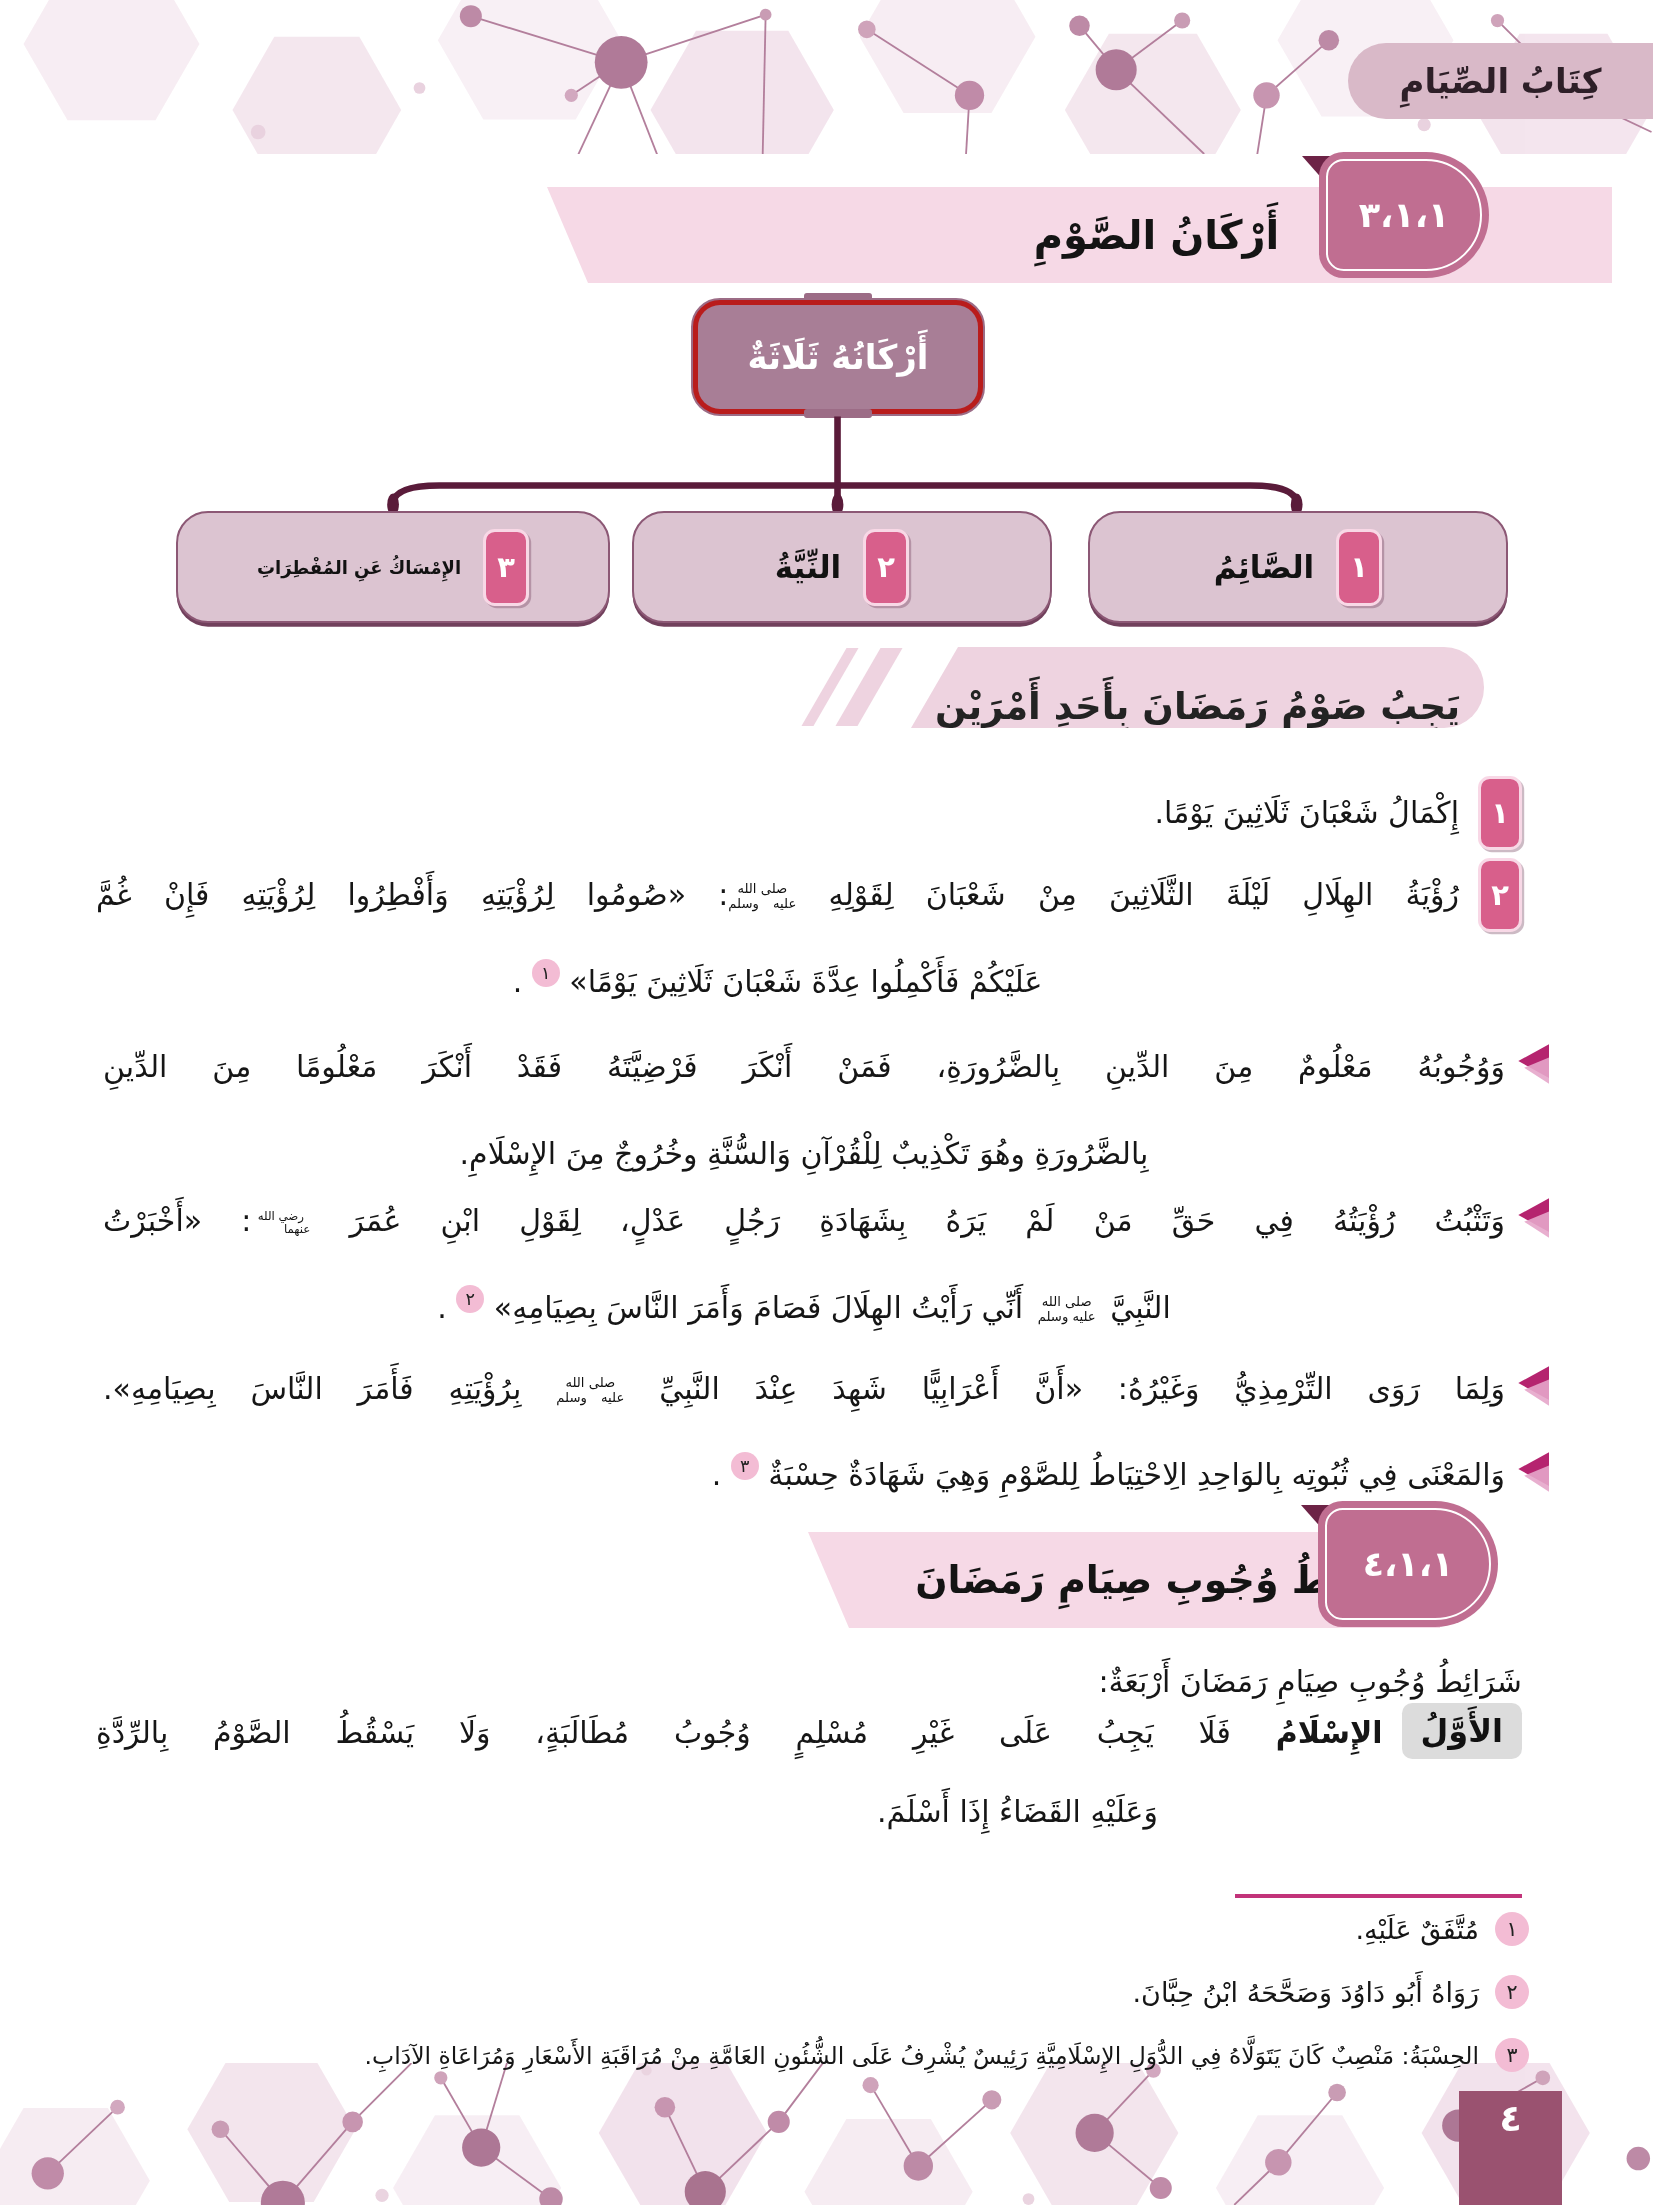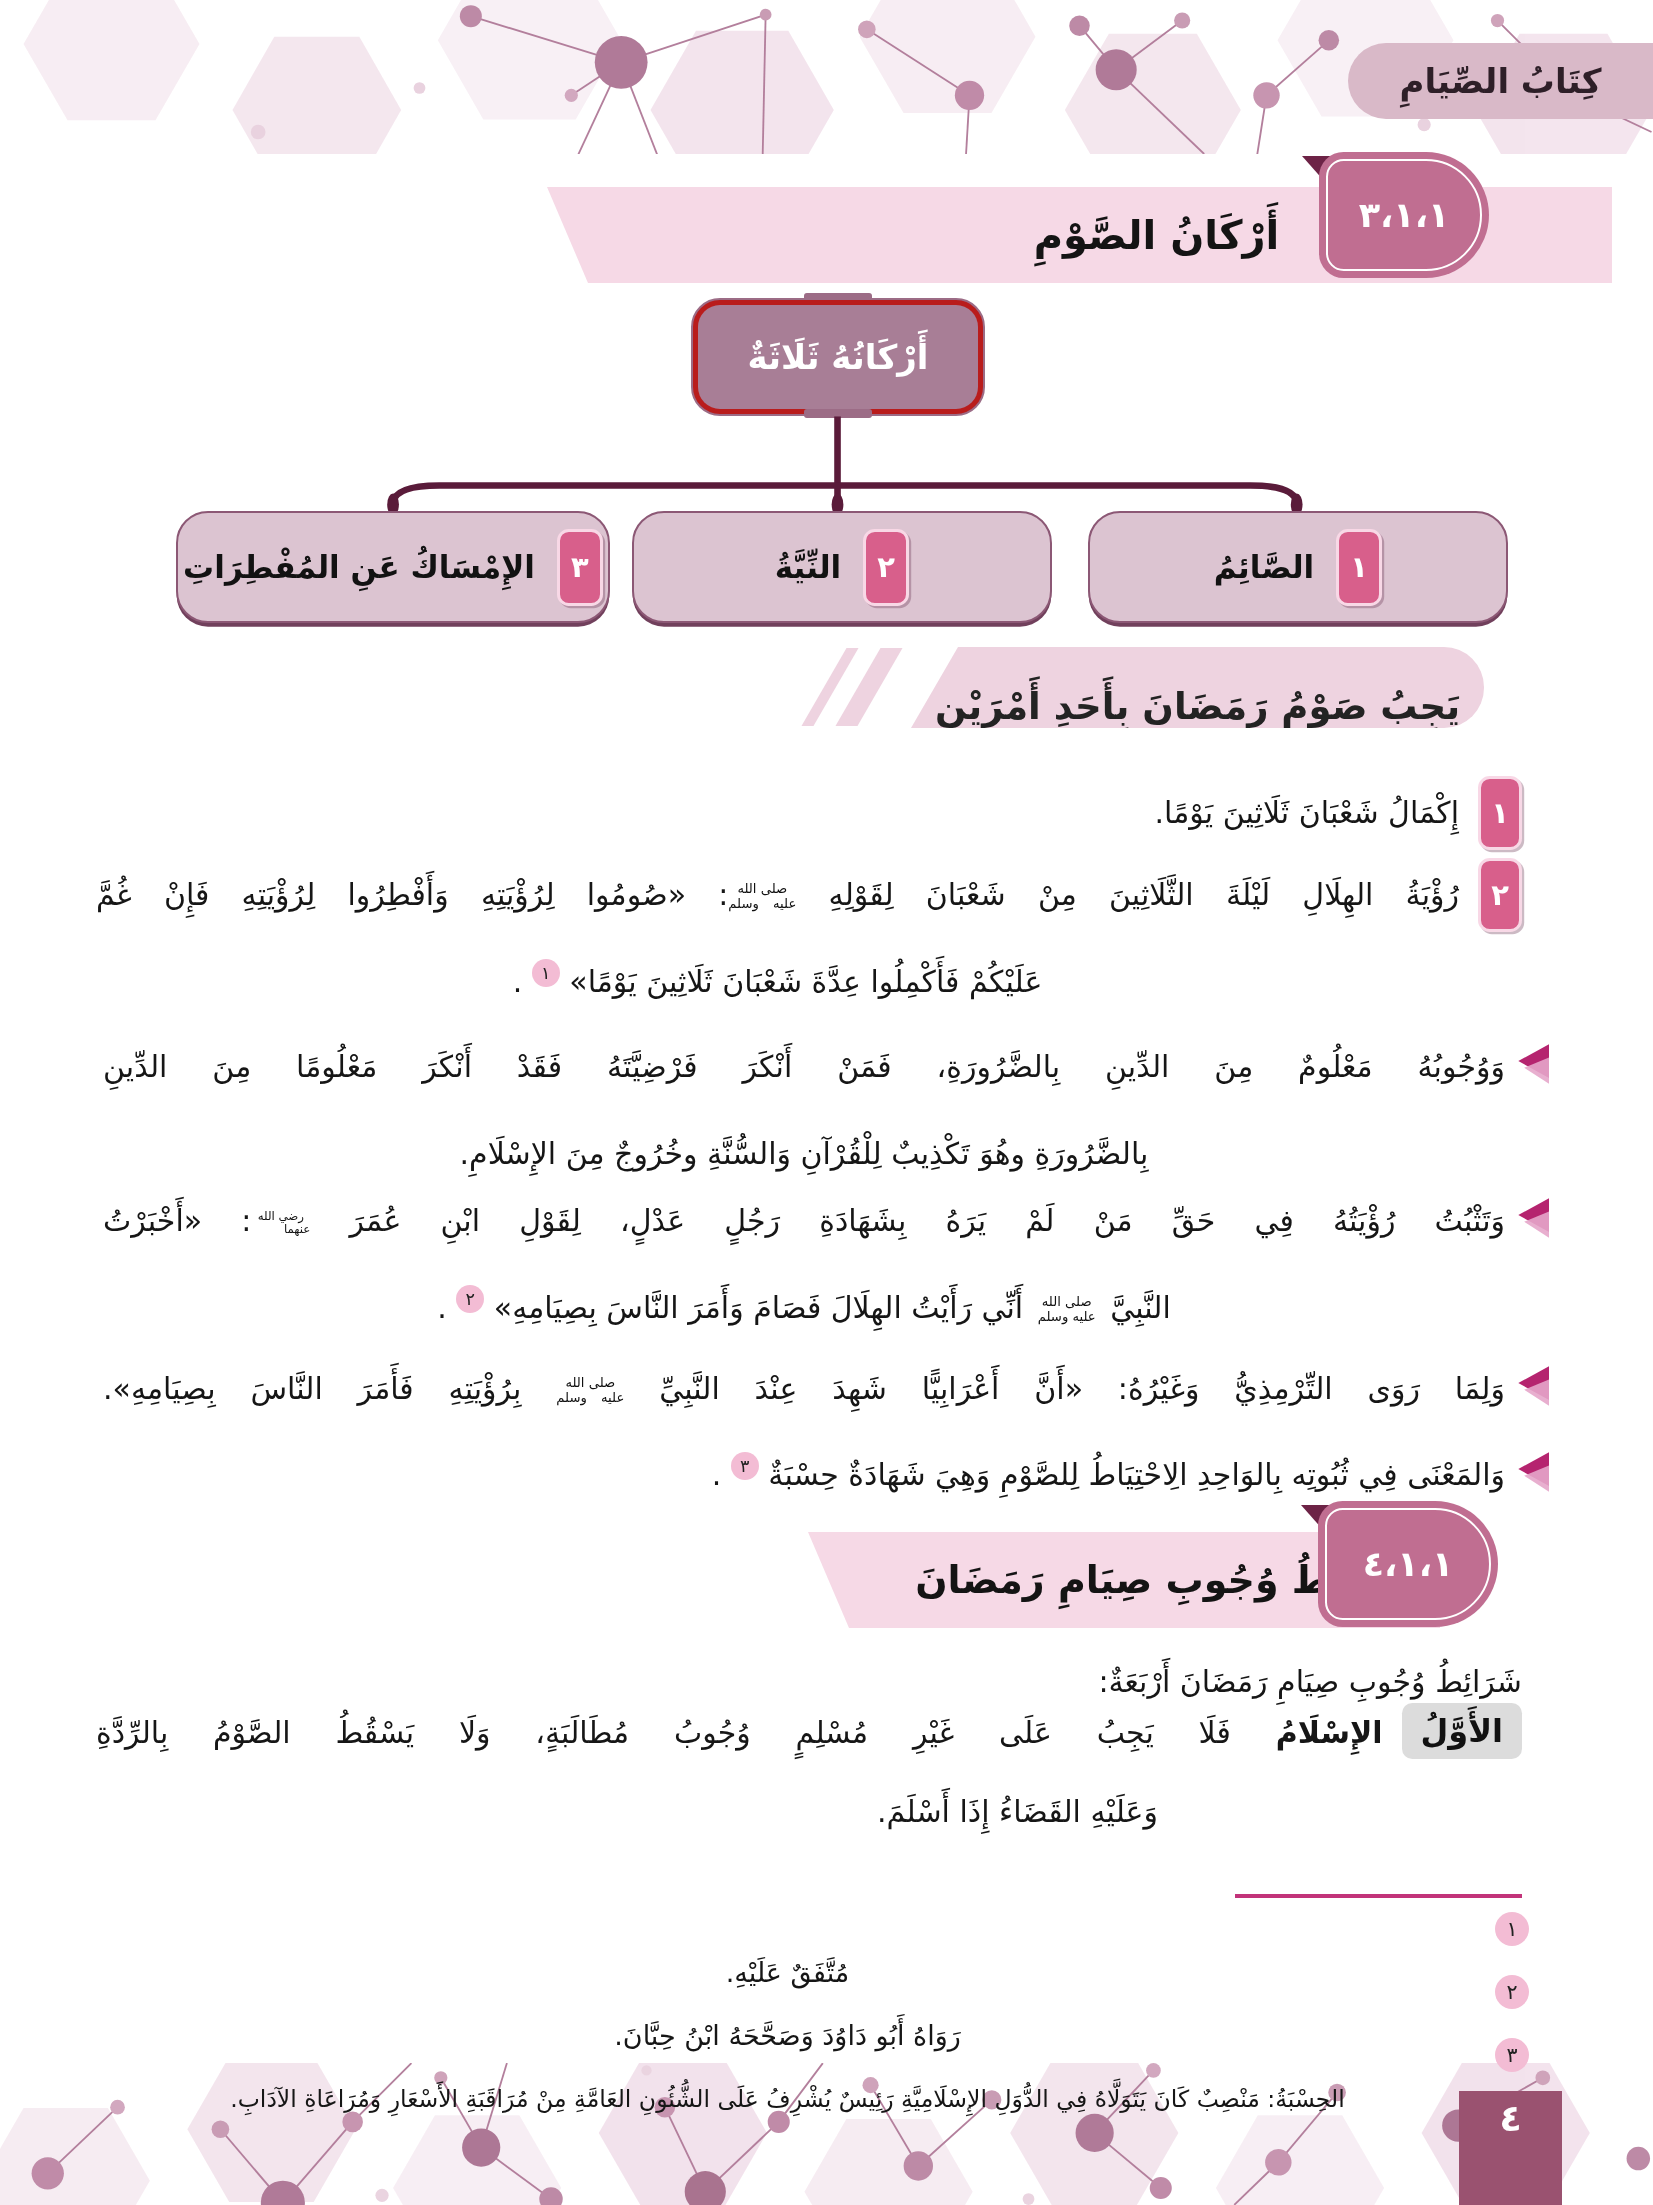--- a/index.html
+++ b/index.html
@@ -36,21 +36,21 @@
   .root-box{position:absolute;left:691px;top:298px;width:294px;height:118px;
     border:2.2px solid #9c6c86;border-radius:29px;background:#b91c1c;padding:5.1px;box-sizing:border-box;}
   .root-inner{width:100%;height:100%;background:#a87e96;border-radius:22px;
     display:flex;align-items:center;justify-content:center;color:#fff;font-size:34px;font-weight:bold;}
   .notch{position:absolute;width:68px;height:8.8px;background:#9c6c86;border-radius:2.9px;}
   .connector{position:absolute;left:0;top:412px;}
   .node{position:absolute;top:511px;height:112px;background:#dcc4d1;border:2.2px solid #8c5875;
     border-radius:32px;box-shadow:0 4.4px 0 -0.7px #71405c;box-sizing:border-box;
     display:flex;align-items:center;justify-content:center;gap:22px;}
   .node .lbl{font-size:31px;font-weight:bold;color:#121212;}
-  .node.n3 .lbl{font-size:31px;}
+  .node.n3 .lbl{font-size:18px;}
   .num-badge{width:40px;height:71px;background:#d85f8b;border:3.7px solid #f8d8e6;border-radius:11.8px;
     box-shadow:2.2px 2.2px 0 rgba(109,58,87,.35);display:flex;align-items:center;justify-content:center;
     color:#fff;font-weight:bold;font-size:29px;flex:none;}
 
   
   .banner{position:absolute;left:911px;top:647px;width:573px;height:81px;background:#eed3e0;
     border-radius:0 40px 40px 0;clip-path:polygon(47px 0,100% 0,100% 100%,0 100%);
     display:flex;align-items:flex-end;justify-content:center;font-size:37px;font-weight:bold;color:#232323;}
   .stripe{position:absolute;background:#eed3e0;transform:skewX(-30deg);}
   .s1{left:858px;top:648px;width:22px;height:78px;}
@@ -76,21 +76,21 @@
 
   .gray-label{flex:none;background:#dcdcdc;border-radius:10.3px;padding:4.4px 19px;
     font-weight:bold;font-size:32px;color:#111;align-self:flex-start;height:47px;display:flex;align-items:center;}
   .bold-term{font-weight:bold;}
 
   
   .fn-divider{position:absolute;left:1235px;top:1894px;width:287px;height:3.7px;background:#c2337a;}
   .fn{position:absolute;left:96px;width:1433px;display:flex;gap:16px;align-items:flex-start;}
   .fn .mark{flex:none;width:34px;height:34px;border-radius:50%;background:#f3bcd4;
     display:flex;align-items:center;justify-content:center;font-size:20.6px;color:#222;margin-top:4.4px;}
-  .fn .txt{flex:1;font-size:27px;line-height:44px;text-align:center;margin-top:43px;}
+  .fn .txt{flex:1;font-size:27px;line-height:44px;text-align:right;}
   .fn.small .txt{font-size:23.5px;}
 
   .page-num{position:absolute;left:1459px;top:2091px;width:103px;height:115px;background:#9a5270;
     z-index:2;display:flex;justify-content:center;align-items:flex-start;padding-top:5.9px;box-sizing:border-box;
     color:#fff;font-size:37px;font-weight:bold;}
 </style>
 </head>
 <body>
 
 <div class="page" dir="rtl">

